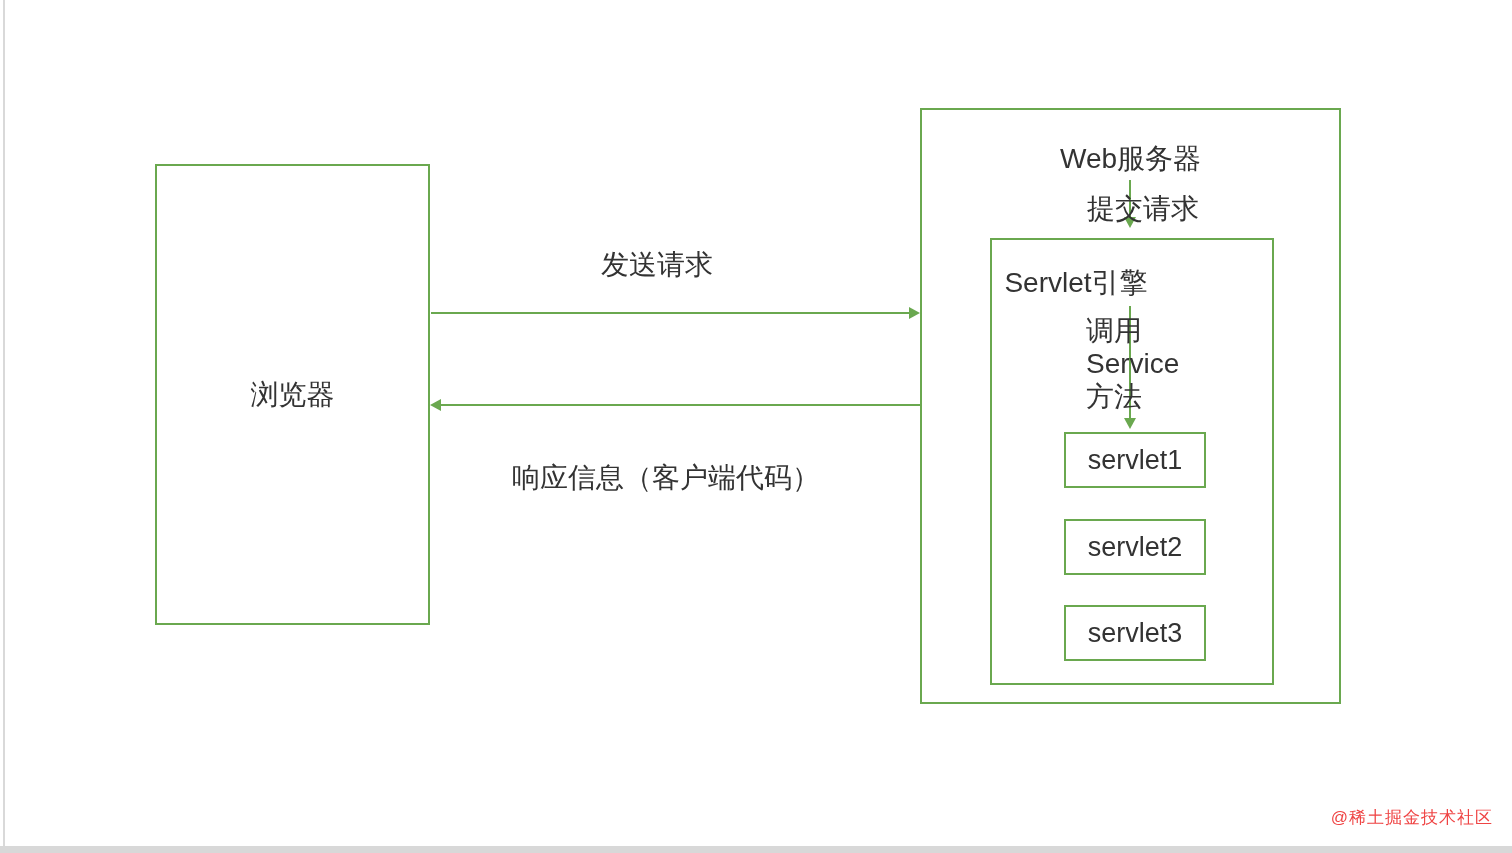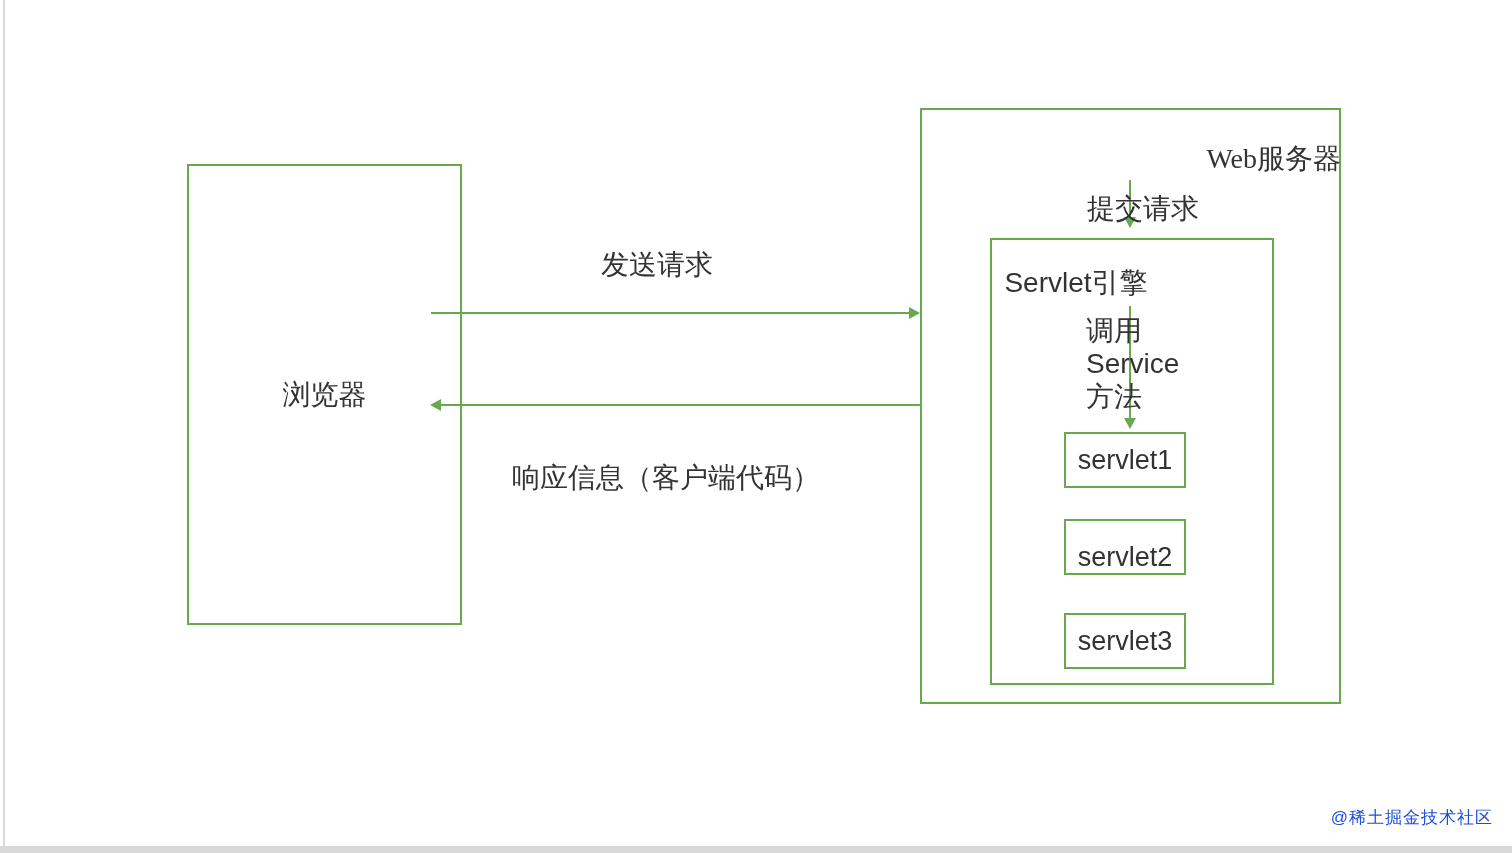--- a/index.html
+++ b/index.html
@@ -26,35 +26,35 @@
     background: #d8d8d8;
   }
 
   
   .gbox {
     position: absolute;
     border: 2px solid #6aa84f;
     background: #ffffff;
   }
   .box-browser  { left: 155px; top: 164px; width: 275px; height: 461px;
-                  display: flex; align-items: center; justify-content: center; margin-left: 32px; }
+                  display: flex; align-items: center; justify-content: center; }
   .box-server   { left: 920px; top: 108px; width: 421px; height: 596px; }
   .box-engine   { left: 990px; top: 238px; width: 284px; height: 447px; }
-  .box-servlet  { left: 1064px; width: 122px; height: 56px;
+  .box-servlet  { left: 1064px; width: 142px; height: 56px;
                   display: flex; align-items: center; justify-content: center; }
   .box-servlet1 { top: 432px; }
-  .box-servlet2 { top: 519px; align-items: flex-end; }
-  .box-servlet3 { top: 605px; margin-top: 8px; }
+  .box-servlet2 { top: 519px; }
+  .box-servlet3 { top: 605px; }
 
   
   .lbl { position: absolute; font-size: 28px; line-height: 1.2; color: #333333; white-space: nowrap; }
   .lbl-browser { font-size: 28px; }
   .lbl-send     { left: 412px; top: 248px; width: 490px; text-align: center; }
   .lbl-response { left: 421px; top: 461px; width: 490px; text-align: center; }
-  .lbl-server-title { left: 920px; top: 142px; width: 421px; text-align: right; font-family: Liberation Serif, serif; }
+  .lbl-server-title { left: 920px; top: 142px; width: 421px; text-align: center; }
   .lbl-submit   { left: 1087px; top: 192px; }
   .lbl-engine-title { left: 934px; top: 266px; width: 284px; text-align: center; }
   .lbl-call     { left: 1086px; top: 314px; line-height: 33px; white-space: normal; width: 130px; }
   .lbl-servlet  { font-size: 27px; }
 
   
   .hline { position: absolute; height: 2px; background: #6aa84f; }
   .vline { position: absolute; width: 2px; background: #6aa84f; }
   .ahead { position: absolute; width: 0; height: 0; }
   .ahead-right { border-top: 6px solid transparent; border-bottom: 6px solid transparent; border-left: 11px solid #6aa84f; }
@@ -68,21 +68,21 @@
   .arrow-submit-line { left: 1129px; top: 180px; height: 38px; }
   .arrow-submit-head { left: 1124px; top: 217px; }
   .arrow-call-line  { left: 1129px; top: 306px; height: 113px; }
   .arrow-call-head  { left: 1124px; top: 418px; }
 
   
   .watermark {
     position: absolute;
     right: 19px; top: 806px;
     font-size: 17px;
-    color: #1d4ed8;
+    color: #ef4444;
     letter-spacing: 1px;
     white-space: nowrap;
   }
 </style>
 </head>
 <body>
 
 <div class="canvas">
 
   <div class="edge-left"></div>

